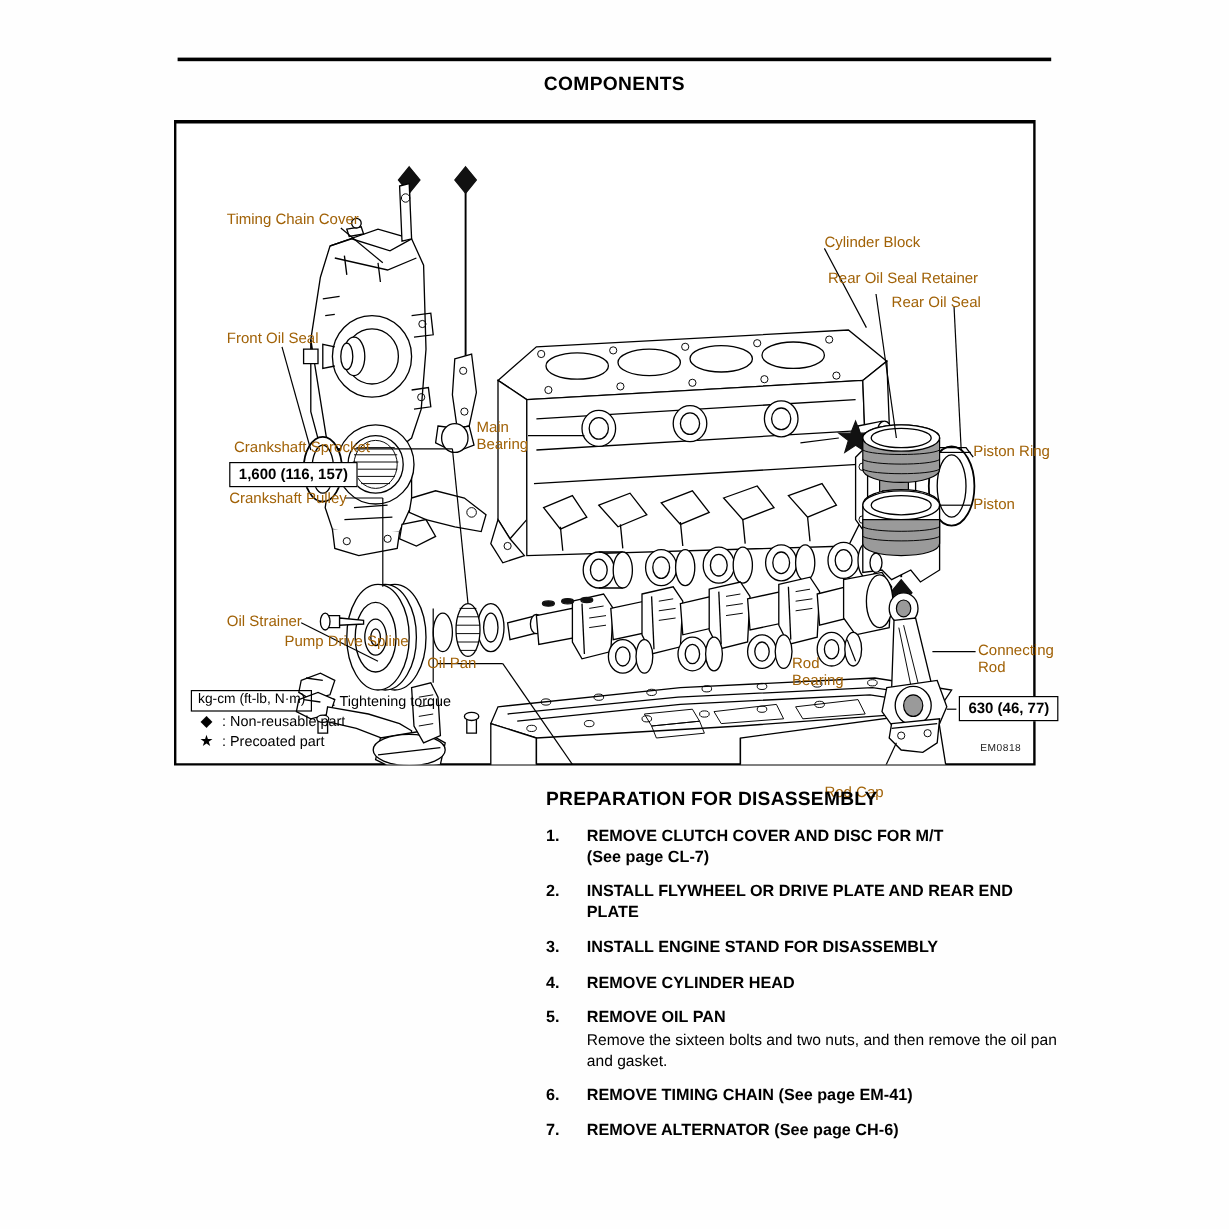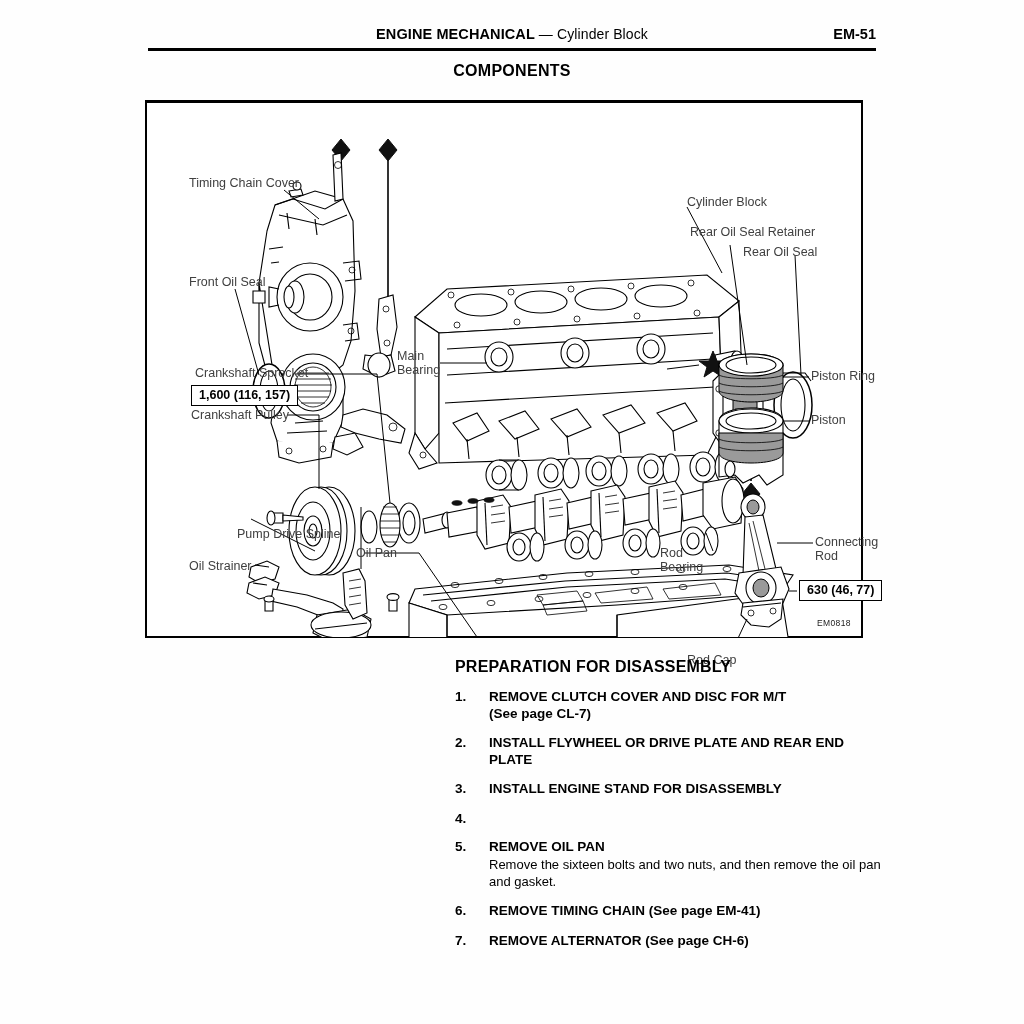--- a/index.html
+++ b/index.html
@@ -99,21 +99,21 @@
     position: absolute;
     left: 0;
     top: 0;
   }
 
   
   .lbl {
     position: absolute;
     font-family: "Liberation Sans", sans-serif;
     font-size: 12.5px;
-    color: #404040;
+    color: #a16207;
     white-space: nowrap;
     line-height: 14px;
   }
   .lbl.two {
     white-space: normal;
     line-height: 14px;
   }
 
   
   .torque-box {
@@ -204,28 +204,20 @@
     font-weight: normal;
     line-height: 17px;
     margin-top: 1px;
   }
 </style>
 </head>
 <body>
 
 <div class="page">
 
-  <div class="header">
-    <div class="header-title">
-      <span>ENGINE MECHANICAL</span>
-      <span class="sub">—</span>
-      <span class="sub">Cylinder Block</span>
-    </div>
-    <div class="header-page">EM-51</div>
-  </div>
   <div class="header-rule"></div>
 
   <div class="components-heading">COMPONENTS</div>
 
   <div class="diagram-box">
     <div class="diagram-inner">
 
       <svg class="diagram-svg" width="714" height="534" viewBox="0 0 714 534">
         <defs>
           <style>
@@ -691,21 +683,21 @@
       <div class="lbl" style="left:42px; top:73px;">Timing Chain Cover</div>
 
       <div class="lbl" style="left:42px; top:172px;">Front Oil Seal</div>
 
       <div class="lbl" style="left:48px; top:263px;">Crankshaft Sprocket</div>
 
       <div class="torque-box" style="left:44px; top:282px;">1,600 (116, 157)</div>
 
       <div class="lbl" style="left:44px; top:305px;">Crankshaft Pulley</div>
 
-      <div class="lbl" style="left:42px; top:408px;margin-top:48px;">Oil Strainer</div>
+      <div class="lbl" style="left:42px; top:408px;">Oil Strainer</div>
 
       <div class="lbl" style="left:90px; top:424px;">Pump Drive Spline</div>
 
       <div class="lbl" style="left:177px; top:443px;padding-left:32px;">Oil Pan</div>
 
       <div class="lbl two" style="left:250px; top:246px; width:56px;">
         <span>Main</span><br>
         <span>Bearing</span>
       </div>
 
@@ -726,20 +718,34 @@
 
       <div class="lbl two" style="left:668px; top:432px; width:72px;">
         <span>Connecting</span><br>
         <span>Rod</span>
       </div>
 
       <div class="torque-box" style="left:652px; top:477px;">630 (46, 77)</div>
 
       <div class="lbl" style="left:540px; top:550px;">Rod Cap</div>
 
+      <div class="legend">
+        <div class="legend-row">
+          <span class="legend-unit-box">kg-cm (ft-lb, N·m)</span>
+          <span class="legend-txt" style="margin-left:16px;">: Tightening torque</span>
+        </div>
+        <div class="legend-row">
+          <span class="legend-sym">◆</span>
+          <span class="legend-txt">: Non-reusable part</span>
+        </div>
+        <div class="legend-row">
+          <span class="legend-sym">★</span>
+          <span class="legend-txt">: Precoated part</span>
+        </div>
+      </div>
 
       <div class="fig-code">EM0818</div>
     </div>
   </div>
 
   <div class="procedure">
     <div class="proc-heading">PREPARATION FOR DISASSEMBLY</div>
     <div id="proc-list">
         <div class="proc-item">
           <div class="proc-num">1.</div>
@@ -757,20 +763,21 @@
         </div>
         <div class="proc-item">
           <div class="proc-num">3.</div>
           <div class="proc-body">
             <div class="proc-title">INSTALL ENGINE STAND FOR DISASSEMBLY</div>
           </div>
         </div>
         <div class="proc-item">
           <div class="proc-num">4.</div>
           <div class="proc-body">
+            <div class="proc-title">REMOVE CYLINDER HEAD</div>
           </div>
         </div>
         <div class="proc-item">
           <div class="proc-num">5.</div>
           <div class="proc-body">
             <div class="proc-title">REMOVE OIL PAN</div>
             <div class="proc-note">Remove the sixteen bolts and two nuts, and then remove the oil pan and gasket.</div>
           </div>
         </div>
         <div class="proc-item">

